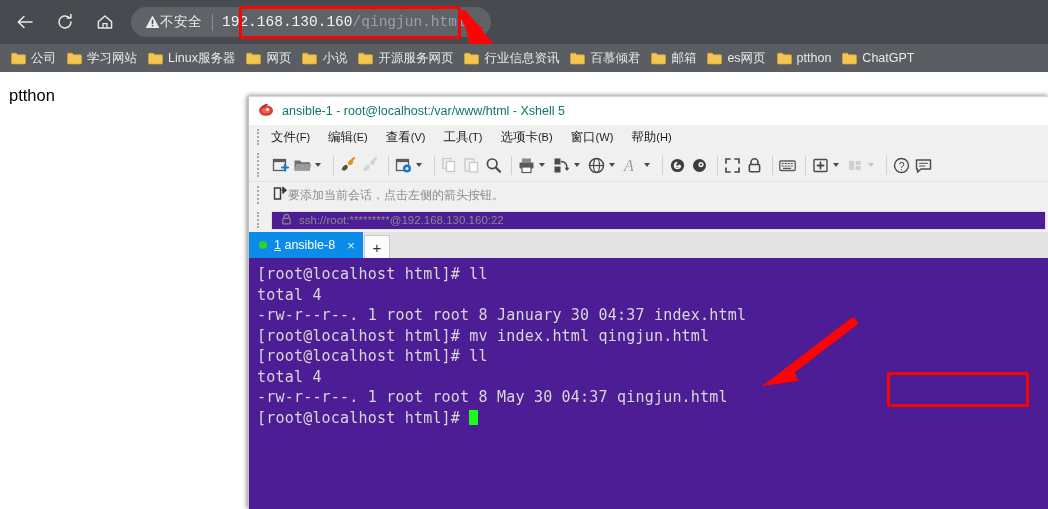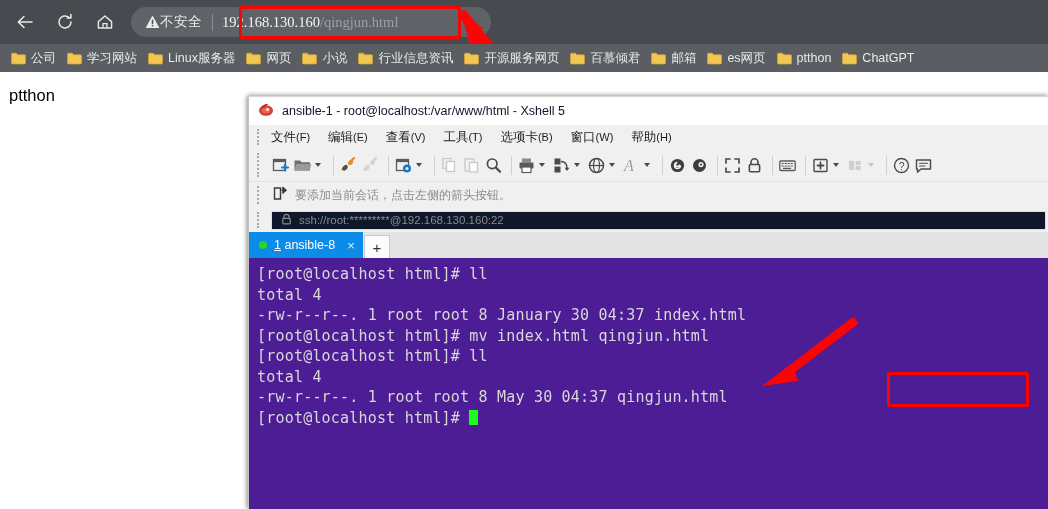--- a/index.html
+++ b/index.html
@@ -63,21 +63,21 @@
   .omni-sep {
     width: 1px;
     height: 17px;
     background: #8a8d91;
     margin: 0 9px 0 10px;
   }
   .url-text {
     font-size: 14.5px;
     color: #9aa0a6;
     white-space: nowrap;
-    font-family: Liberation Serif, serif;
+    font-family: Liberation Mono, monospace;
   }
   .url-host { color: #f1f3f4; }
 
   
   .url-highlight {
     position: absolute;
     left: 239px; top: 6px;
     width: 222px; height: 33px;
     border: 3px solid #f90303;
     border-radius: 2px;
@@ -145,21 +145,21 @@
     align-items: center;
     padding-left: 9px;
   }
   .xs-appicon {
     width: 16px; height: 16px;
     margin-right: 8px;
     flex: none;
   }
   .xs-title {
     font-size: 12.5px;
-    color: #0f172a;
+    color: #0f766e;
     white-space: nowrap;
   }
 
   .xs-menubar {
     position: relative;
     height: 24px;
     background: #f0f0f0;
     display: flex;
     align-items: center;
     padding-left: 22px;
@@ -208,36 +208,35 @@
     height: 26px;
     background: #f0f0f0;
     display: flex;
     align-items: center;
     padding-left: 24px;
     border-top: 1px solid #e2e2e2;
   }
   .xs-notice-text {
     font-size: 12px;
     color: #8b8b8b;
-    margin-left: 7px;
     white-space: nowrap;
   }
 
   .xs-addrbar {
     position: relative;
     height: 24px;
     background: #f0f0f0;
     display: flex;
     align-items: center;
     padding-left: 22px;
   }
   .xs-addr-inner {
     flex: 1;
     height: 19px;
-    background: #0f172a;
+    background: #4c1d95;
     border: 1px solid #dedede;
     margin-right: 2px;
     display: flex;
     align-items: center;
     padding-left: 9px;
     box-sizing: border-box;
   }
   .xs-addr-text {
     font-size: 11.5px;
     color: #8b8b8b;
@@ -438,29 +437,29 @@
           </svg>
         </span>
       <span class="bm-label">小说</span>
     </div>
     <div class="bm">
       <span>
           <svg class="folder-ico" viewBox="0 0 15 13">
             <path d="M0.5 2.2 A1 1 0 0 1 1.5 1.2 H5.4 L6.7 2.8 H13.5 A1 1 0 0 1 14.5 3.8 V11 A1 1 0 0 1 13.5 12 H1.5 A1 1 0 0 1 0.5 11 Z" fill="#f3c653" stroke="#d6a629" stroke-width="0.7"></path>
           </svg>
         </span>
+      <span class="bm-label">开源服务网页</span>
+    </div>
+    <div class="bm">
+      <span>
+          <svg class="folder-ico" viewBox="0 0 15 13">
+            <path d="M0.5 2.2 A1 1 0 0 1 1.5 1.2 H5.4 L6.7 2.8 H13.5 A1 1 0 0 1 14.5 3.8 V11 A1 1 0 0 1 13.5 12 H1.5 A1 1 0 0 1 0.5 11 Z" fill="#f3c653" stroke="#d6a629" stroke-width="0.7"></path>
+          </svg>
+        </span>
       <span class="bm-label">行业信息资讯</span>
-    </div>
-    <div class="bm">
-      <span>
-          <svg class="folder-ico" viewBox="0 0 15 13">
-            <path d="M0.5 2.2 A1 1 0 0 1 1.5 1.2 H5.4 L6.7 2.8 H13.5 A1 1 0 0 1 14.5 3.8 V11 A1 1 0 0 1 13.5 12 H1.5 A1 1 0 0 1 0.5 11 Z" fill="#f3c653" stroke="#d6a629" stroke-width="0.7"></path>
-          </svg>
-        </span>
-      <span class="bm-label">开源服务网页</span>
     </div>
     <div class="bm">
       <span>
           <svg class="folder-ico" viewBox="0 0 15 13">
             <path d="M0.5 2.2 A1 1 0 0 1 1.5 1.2 H5.4 L6.7 2.8 H13.5 A1 1 0 0 1 14.5 3.8 V11 A1 1 0 0 1 13.5 12 H1.5 A1 1 0 0 1 0.5 11 Z" fill="#f3c653" stroke="#d6a629" stroke-width="0.7"></path>
           </svg>
         </span>
       <span class="bm-label">百慕倾君</span>
     </div>
     <div class="bm">

